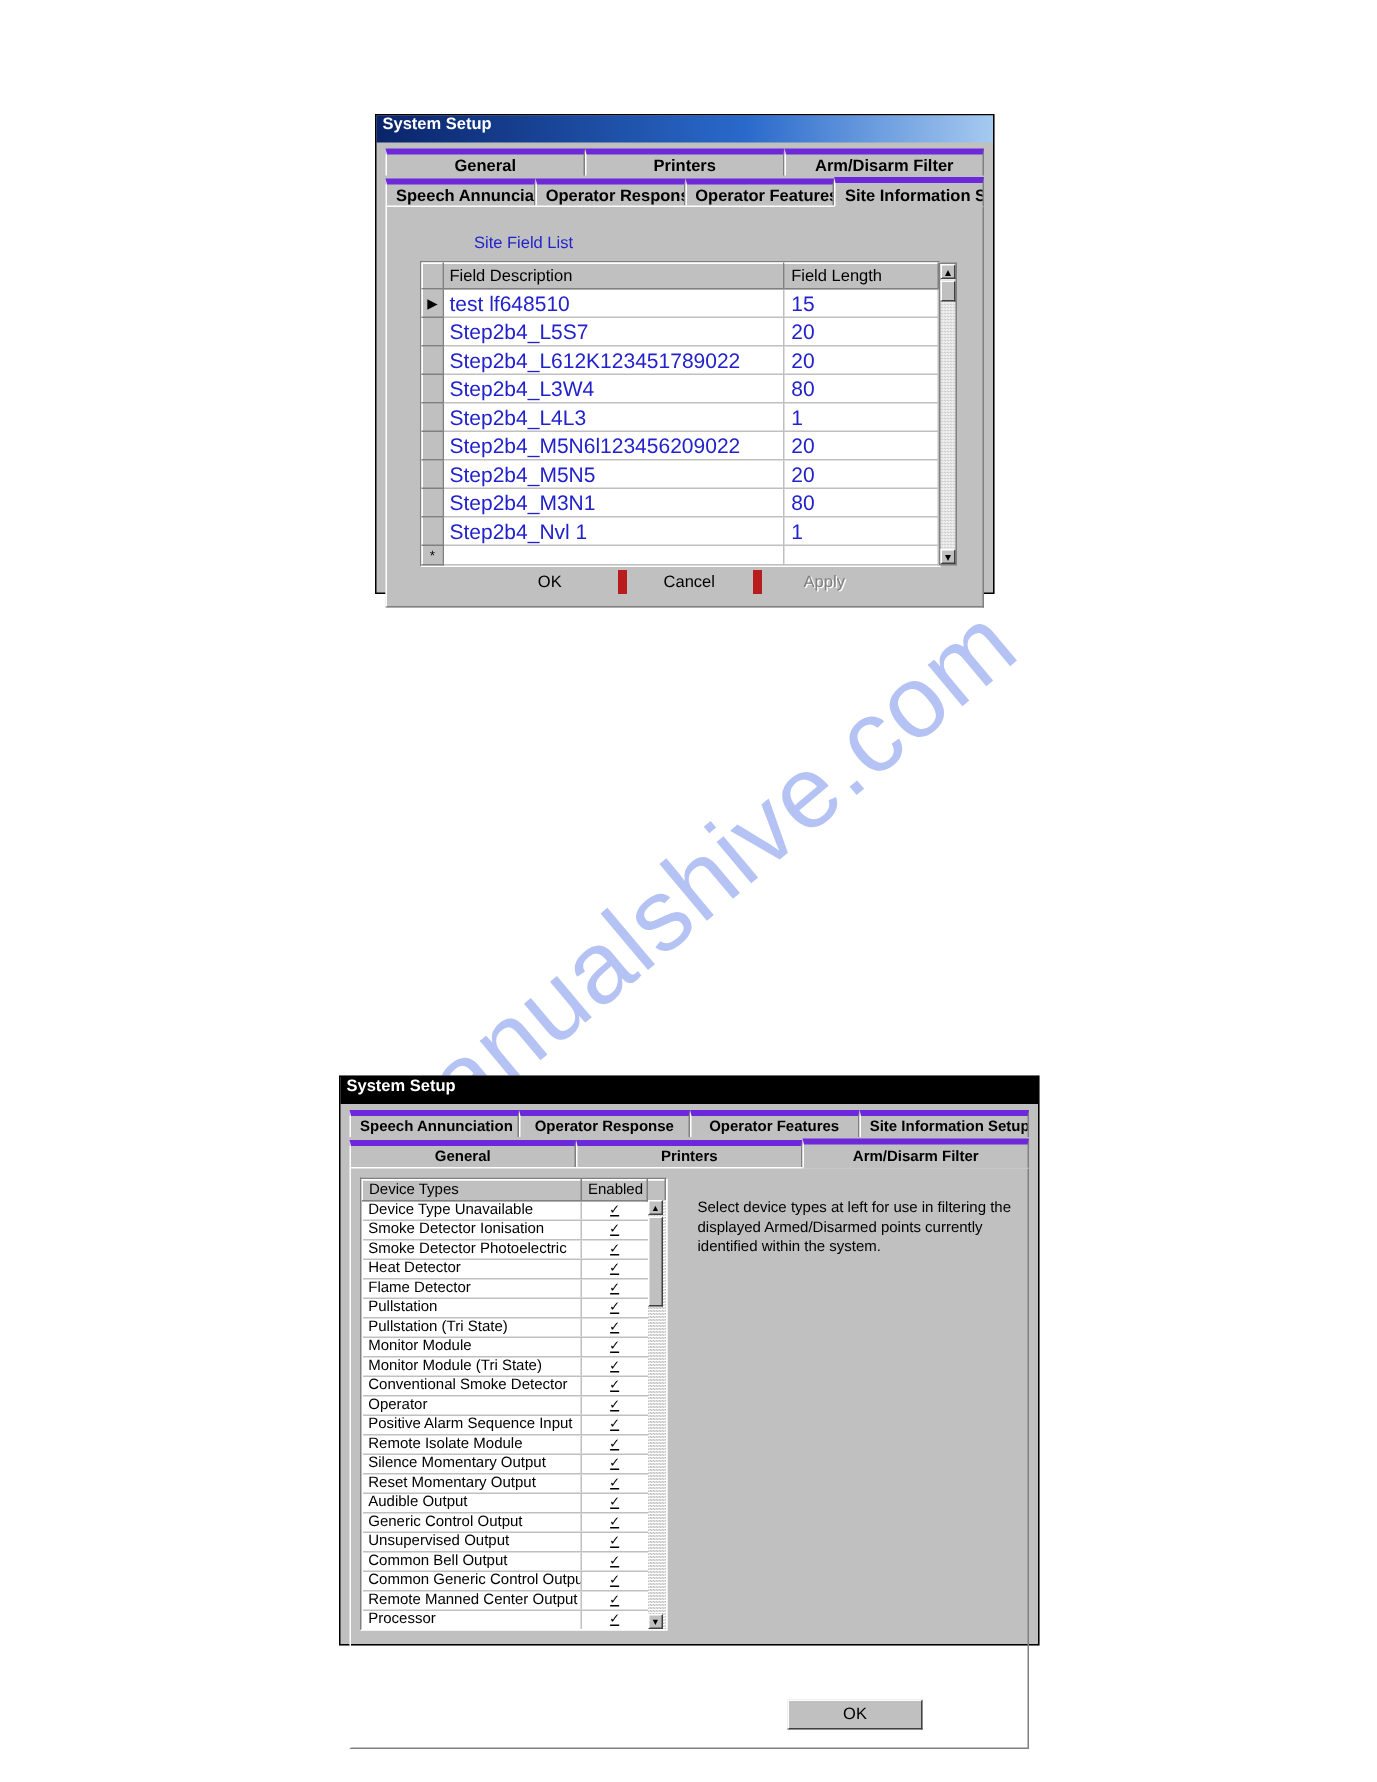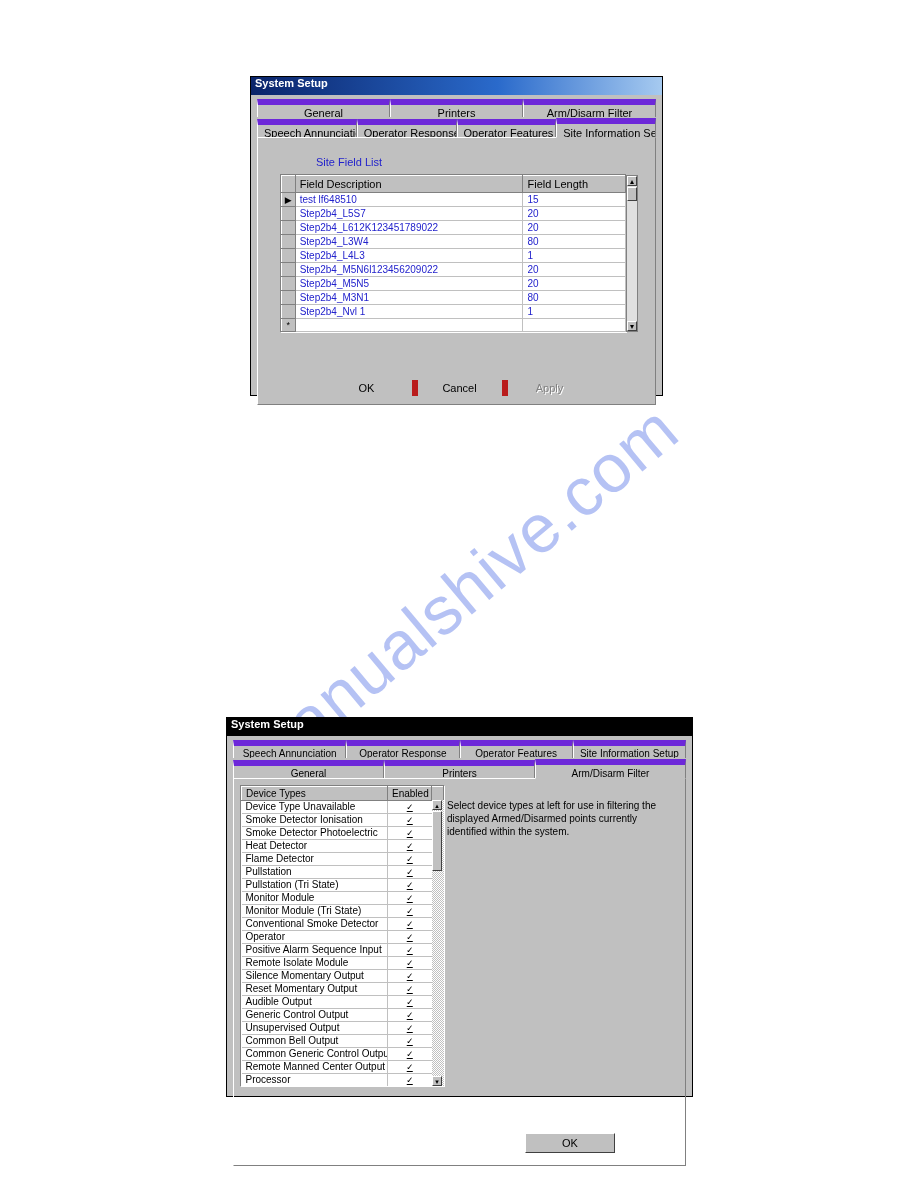--- a/index.html
+++ b/index.html
@@ -33,27 +33,28 @@
     display: flex;
     align-items: flex-end;
     height: 20px;
     position: relative;
   }
   .tab {
     height: 18px;
     line-height: 16px;
     padding: 0 6px;
     background: #c0c0c0;
-    border-top: 6px solid #6d28d9;
+    border-top: 4px solid #6d28d9;
     border-left: 1px solid #fff;
     border-right: 1px solid #808080;
     font-size: 11px;
     text-align: center;
     white-space: nowrap;
     overflow: hidden;
+    font-weight: bold;
   }
   .tab.active {
     height: 20px;
     line-height: 18px;
     background: #c0c0c0;
     position: relative;
     z-index: 2;
     border-bottom: 1px solid #c0c0c0;
     margin-bottom: -1px;
   }
@@ -110,21 +111,21 @@
     border-bottom: 1px solid #808080;
     text-align: center;
     padding: 0;
     font-size: 9px;
   }
   .w1-cell {
     border: 1px solid #c0c0c0;
     color: #2222cc;
     padding: 1px 4px;
     height: 13px;
-    font-size: 10px;
+    font-size: 14px;
     overflow: hidden;
     white-space: nowrap;
   }
   .w1-col-desc { width: 200px; }
   .w1-col-len { width: 90px; }
   .w1-scroll-gutter {
     position: absolute;
     right: -12px;
     top: 0;
     bottom: 0;
@@ -225,21 +226,21 @@
   }
   .w2-scroll .btn {
     background:#c0c0c0;
     border-top:1px solid #fff;border-left:1px solid #fff;
     border-right:1px solid #404040;border-bottom:1px solid #404040;
     width:10px;height:10px;position:absolute;left:0;
     font-size:7px;text-align:center;line-height:10px;
   }
   .w2-desc {
     position: absolute;
-    left: 213px;
+    left: 231px;
     top: 20px;
     width: 220px;
     font-size: 10px;
     line-height: 13px;
     color: #000;
   }
   .w2-ok {
     position: absolute;
     right: 70px;
     bottom: 12px;

